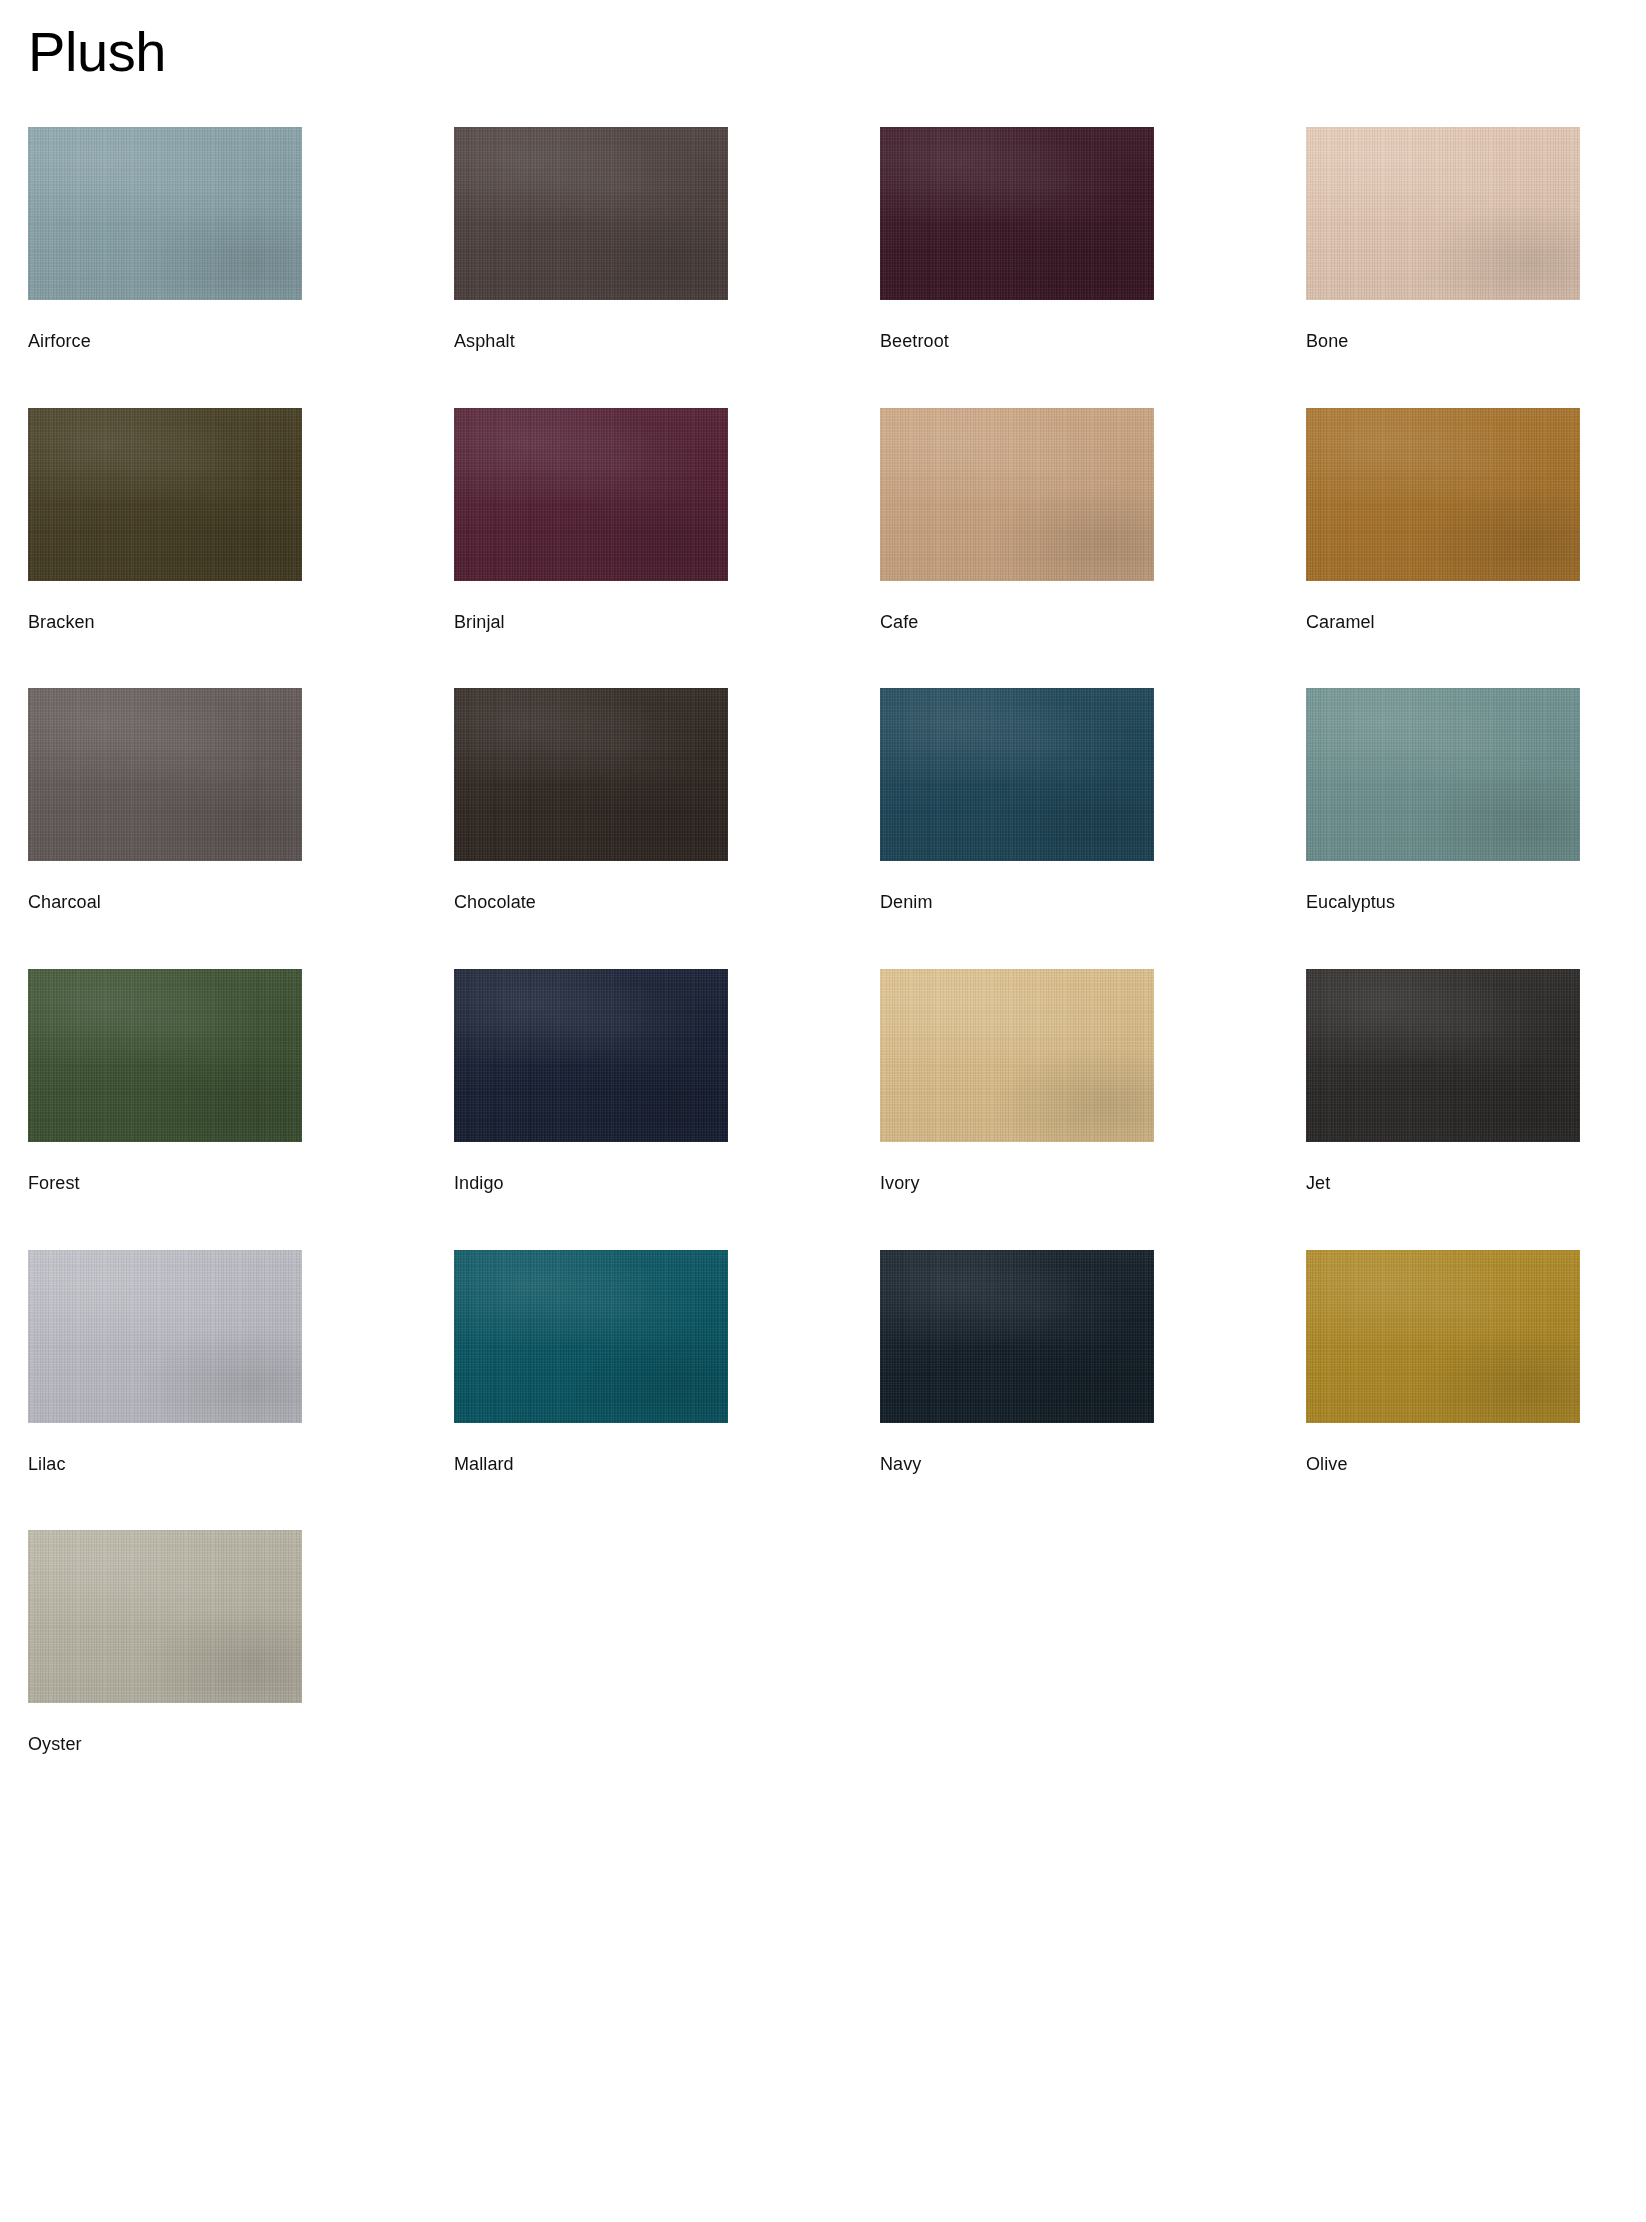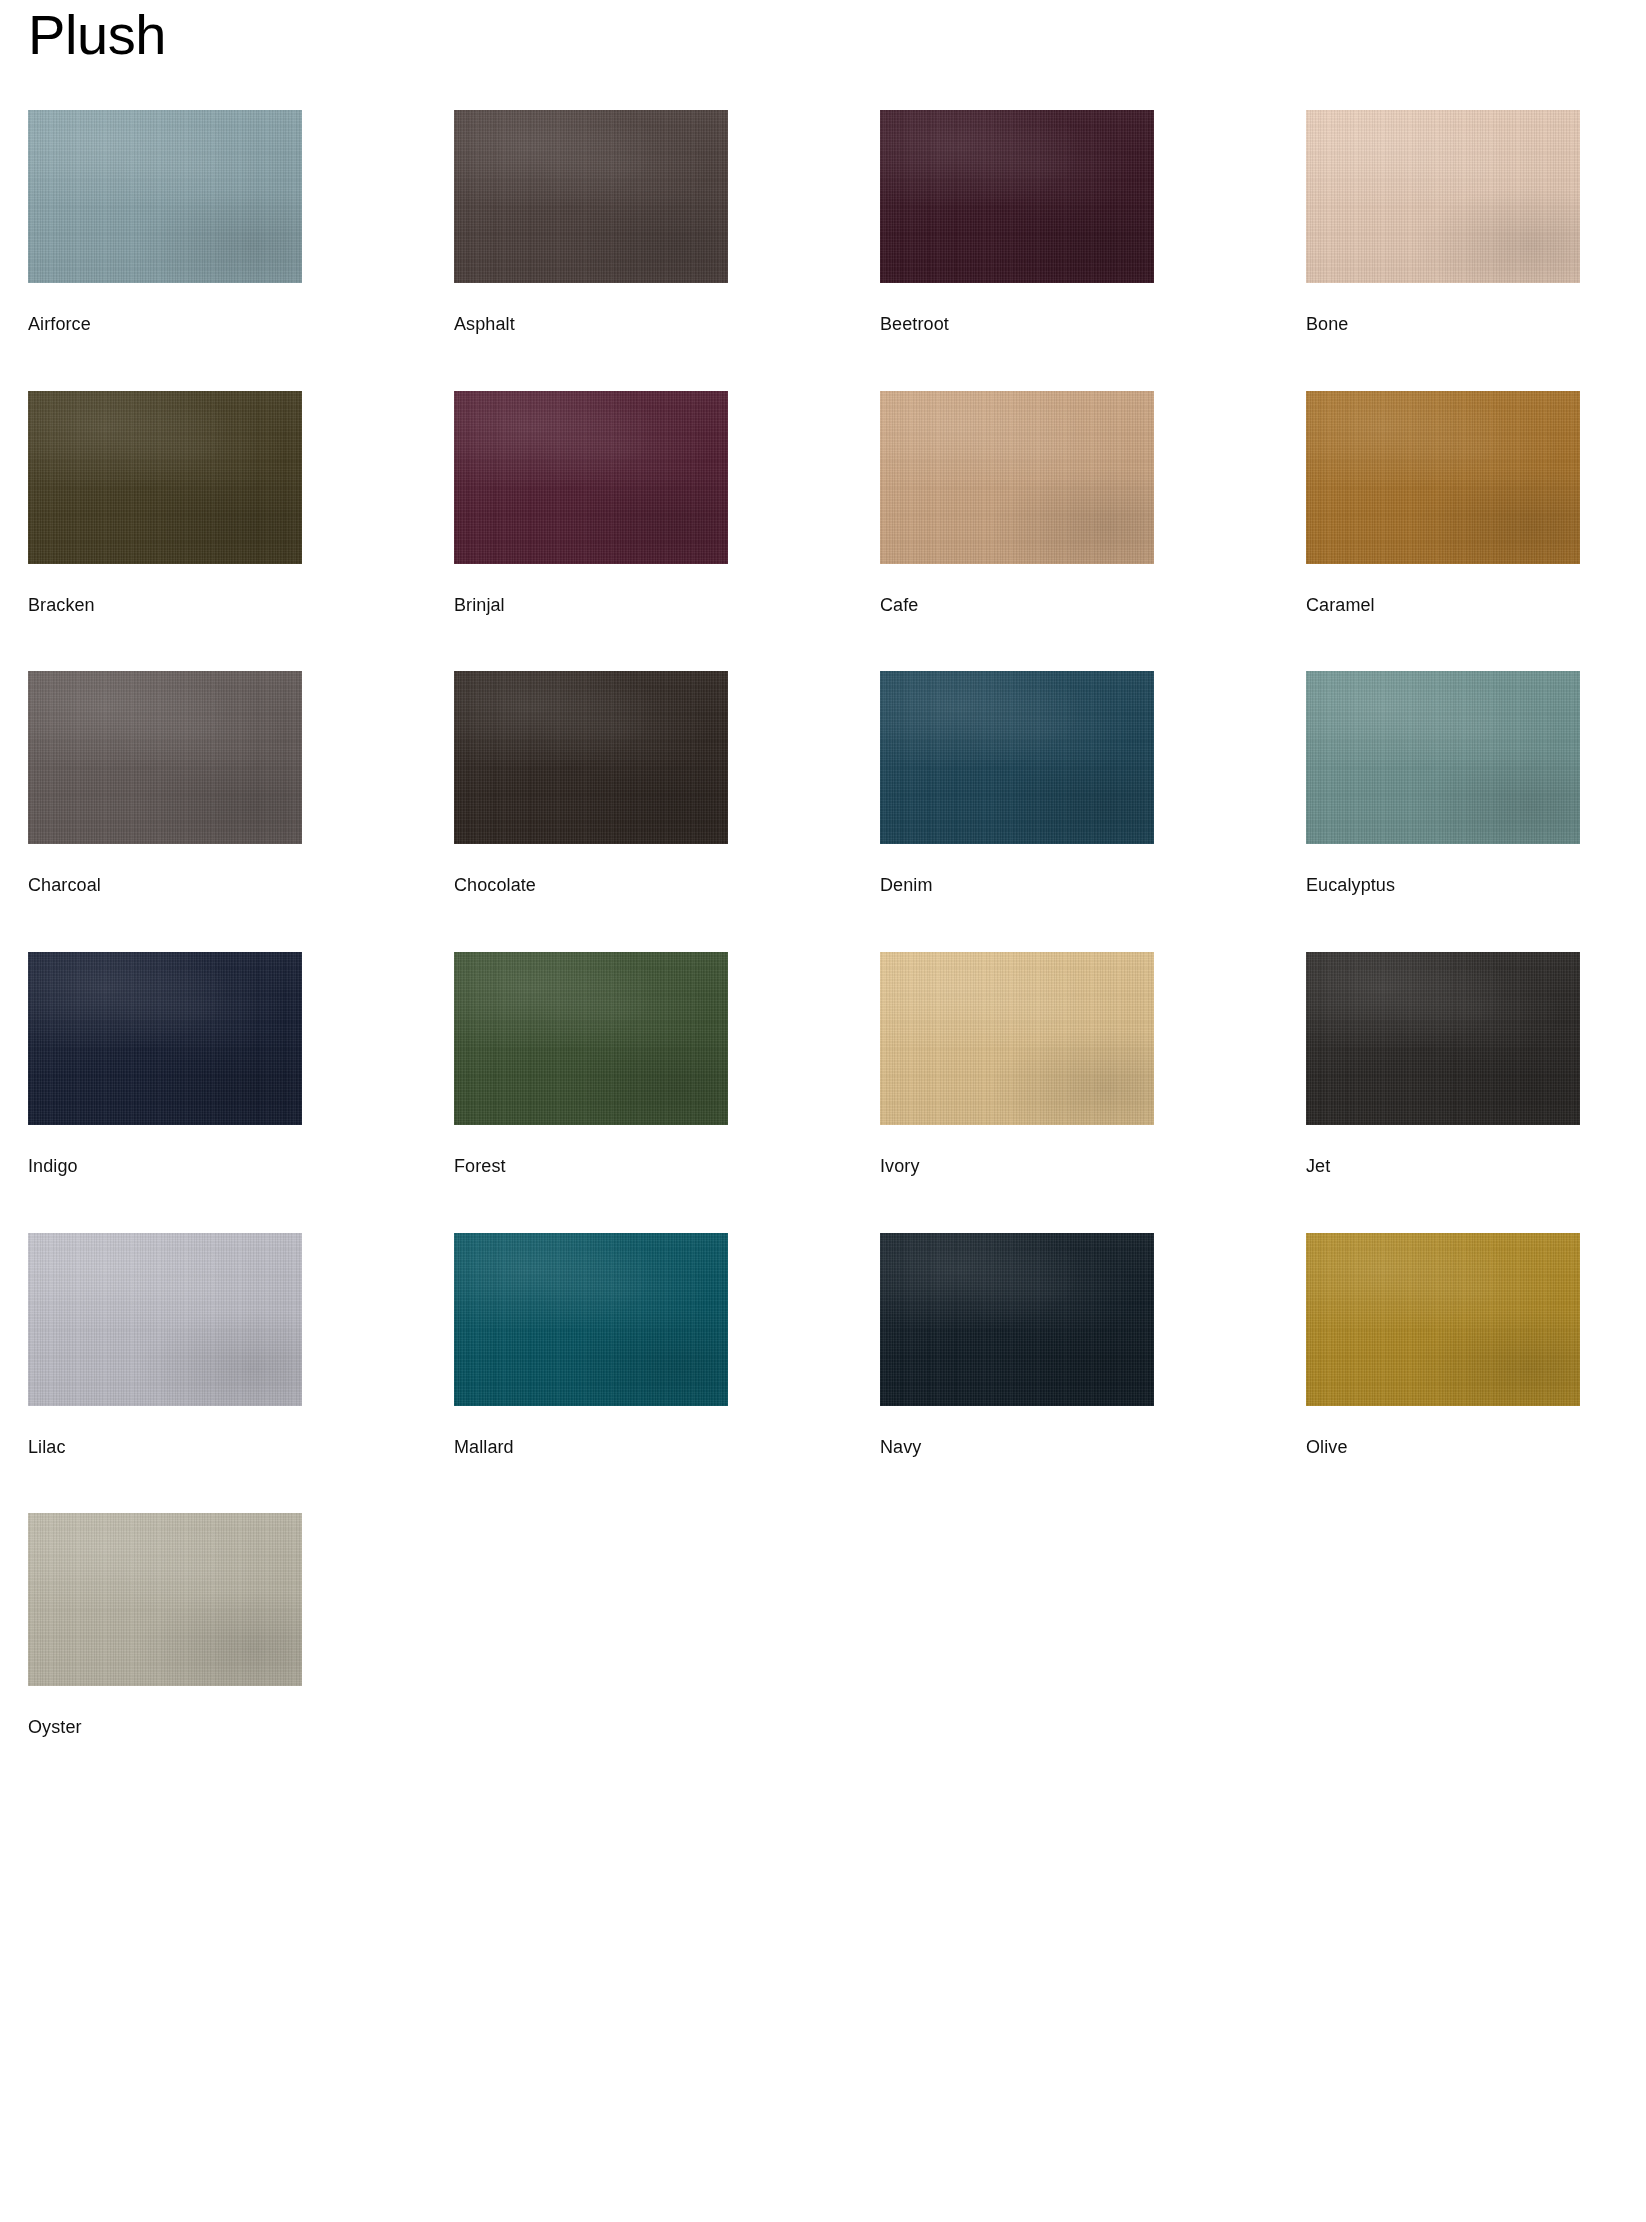--- a/index.html
+++ b/index.html
@@ -14,21 +14,21 @@
     height: 2223px;
     font-family: "Liberation Sans", sans-serif;
     color: #000000;
     overflow: hidden;
   }
 
   .page {
     position: relative;
     width: 1646px;
     height: 2223px;
-    padding: 0 28px;
+    padding: 17px 28px;
   }
 
   .page-title {
     font-size: 56px;
     font-weight: 400;
     line-height: 1;
     letter-spacing: -0.4px;
     margin: 0;
     padding-top: 7.2px;
     color: #000000;
@@ -147,26 +147,26 @@
       </div>
       <div class="swatch-cell">
         <div class="swatch-chip" style="background-color: rgb(28, 69, 88);"></div>
         <span class="swatch-label">Denim</span>
       </div>
       <div class="swatch-cell">
         <div class="swatch-chip" style="background-color: rgb(111, 148, 146);"></div>
         <span class="swatch-label">Eucalyptus</span>
       </div>
       <div class="swatch-cell">
+        <div class="swatch-chip" style="background-color: rgb(60, 82, 49);"></div>
+        <span class="swatch-label">Forest</span>
+      </div>
+      <div class="swatch-cell">
         <div class="swatch-chip" style="background-color: rgb(22, 30, 51);"></div>
         <span class="swatch-label">Indigo</span>
-      </div>
-      <div class="swatch-cell">
-        <div class="swatch-chip" style="background-color: rgb(60, 82, 49);"></div>
-        <span class="swatch-label">Forest</span>
       </div>
       <div class="swatch-cell">
         <div class="swatch-chip" style="background-color: rgb(225, 195, 142);"></div>
         <span class="swatch-label">Ivory</span>
       </div>
       <div class="swatch-cell">
         <div class="swatch-chip" style="background-color: rgb(43, 40, 38);"></div>
         <span class="swatch-label">Jet</span>
       </div>
       <div class="swatch-cell">

